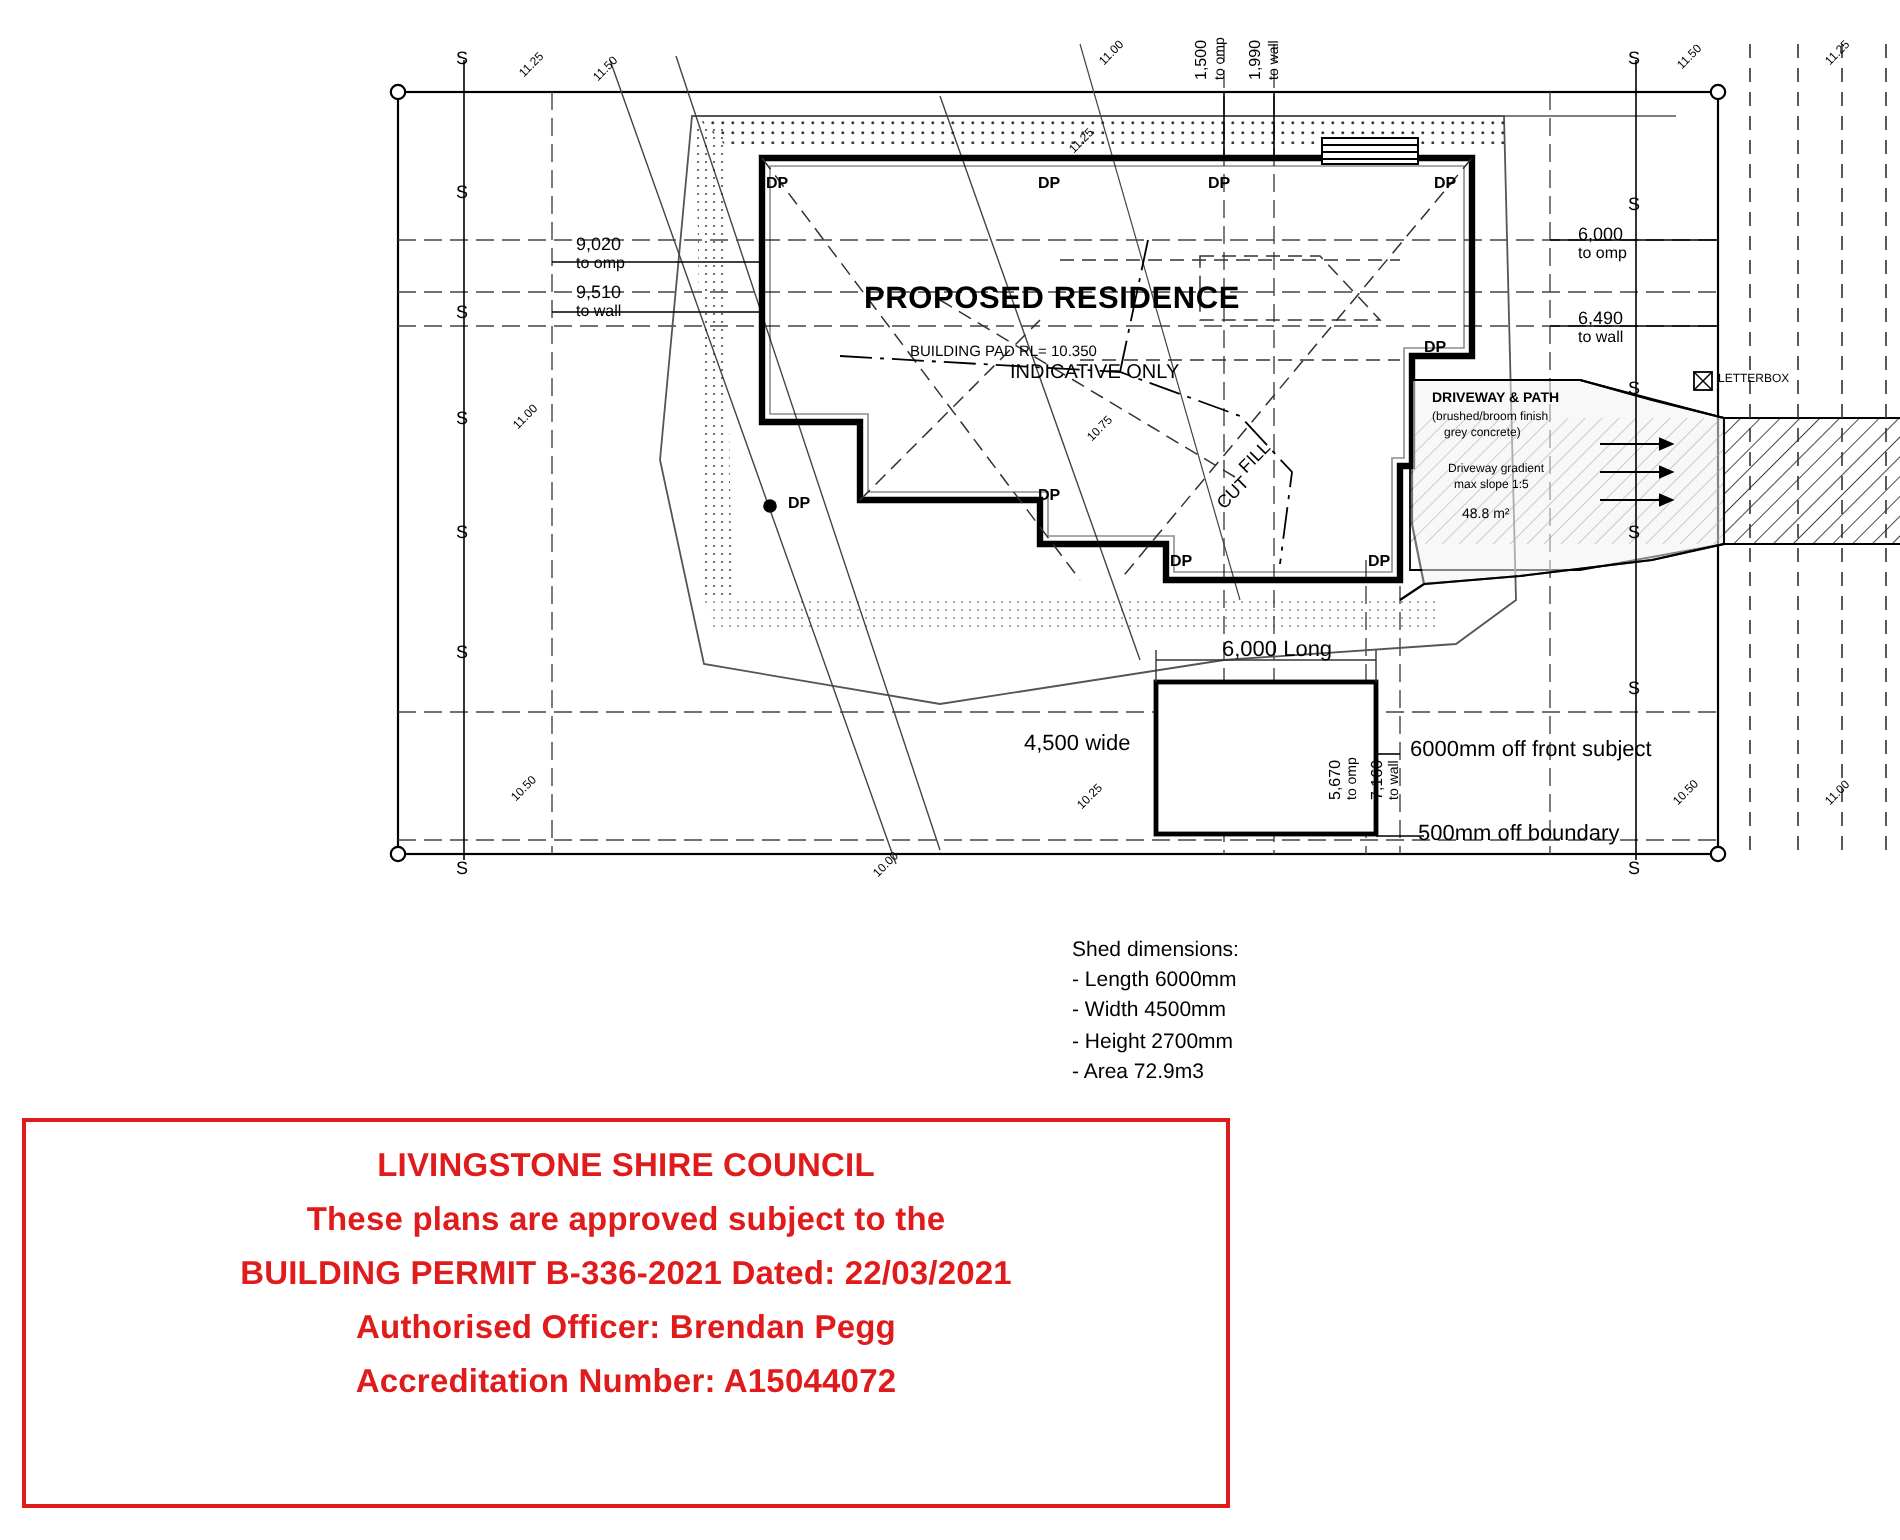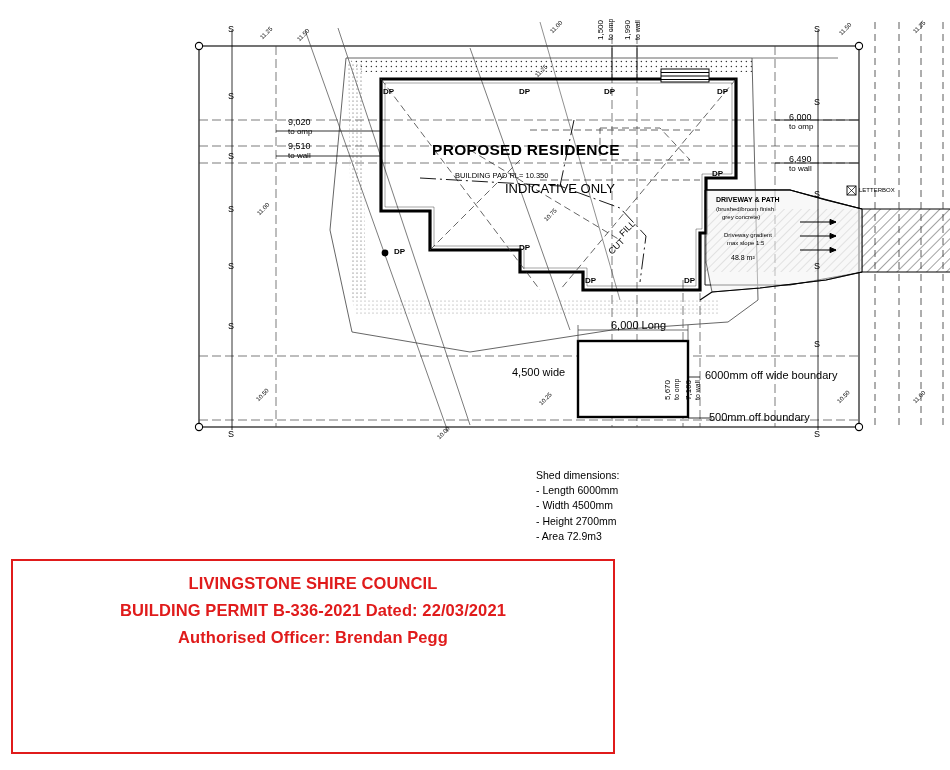--- a/index.html
+++ b/index.html
@@ -49,21 +49,21 @@
     font-size: 15.5px;
     font-weight: bold;
     letter-spacing: 0.3px;
   }
   #building-pad-label {
     left: 455px; top: 172px;
     font-size: 7.5px;
   }
   #indicative-only-label {
     left: 505px; top: 182px;
-    font-size: 13px;
+    font-size: 10px;
   }
 
   
   #shed-notes {
     position: absolute;
     left: 536px; top: 468px;
     font-size: 10.5px;
     color: #000;
     line-height: 1.45;
   }
@@ -306,21 +306,21 @@
   <div class="txt t8 rot90" style="left:624px; top:40px;">1,990</div>
   <div class="txt t7 rot90" style="left:634px; top:40px;">to wall</div>
 
   <div class="txt t8 rot90" style="left:664px; top:400px;">5,670</div>
   <div class="txt t7 rot90" style="left:673px; top:400px;">to omp</div>
   <div class="txt t8 rot90" style="left:685px; top:400px;">7,160</div>
   <div class="txt t7 rot90" style="left:694px; top:400px;">to wall</div>
 
   <div class="txt t11" style="left:611px; top:320px;">6,000 Long</div>
   <div class="txt t11" style="left:512px; top:367px;text-align:center;">4,500 wide</div>
-  <div class="txt t11" style="left:705px; top:370px;">6000mm off wide boundary</div>
+  <div class="txt t11" style="left:705px; top:370px;">6000mm off front subject</div>
   <div class="txt t11" style="left:709px; top:412px;">500mm off boundary</div>
 
   <div class="txt t7 bold" style="left:716px; top:196px;">DRIVEWAY &amp; PATH</div>
   <div class="txt t6" style="left:716px; top:206px;">(brushed/broom finish</div>
   <div class="txt t6" style="left:722px; top:214px;">grey concrete)</div>
   <div class="txt t6" style="left:724px; top:232px;">Driveway gradient</div>
   <div class="txt t6" style="left:727px; top:240px;">max slope 1:5</div>
   <div class="txt t7" style="left:731px; top:254px;">48.8 m²</div>
 
   <div class="txt t6" style="left:859px; top:187px;">LETTERBOX</div>
@@ -357,17 +357,19 @@
   <div id="shed-notes">
     <div>Shed dimensions:</div>
     <div>- Length 6000mm</div>
     <div>- Width 4500mm</div>
     <div>- Height 2700mm</div>
     <div>- Area 72.9m3</div>
   </div>
 
   <div id="approval-stamp">
     <div>LIVINGSTONE SHIRE COUNCIL</div>
+    <div>These plans are approved subject to the</div>
     <div>BUILDING PERMIT B-336-2021 Dated: 22/03/2021</div>
     <div>Authorised Officer: Brendan Pegg</div>
+    <div>Accreditation Number: A15044072</div>
   </div>
 
 </div>
 
 </body></html>

